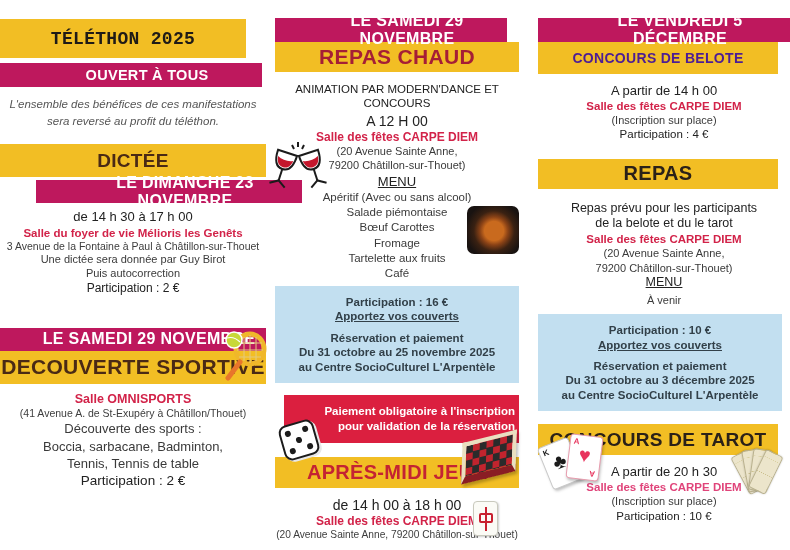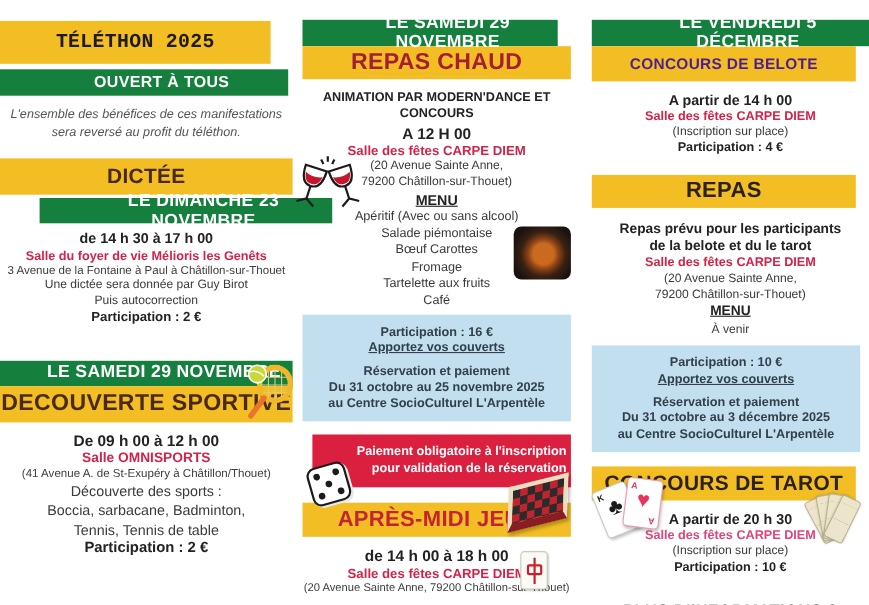--- a/index.html
+++ b/index.html
@@ -10,24 +10,24 @@
     font-family:"Liberation Sans", sans-serif; color:#3a3a3a;
   }
   .col { position:absolute; top:0; }
   #col-left  { left:0;   width:266px; }
   #col-mid   { left:275px; width:244px; }
   #col-right { left:538px; width:252px; }
 
   .banner { display:flex; align-items:center; justify-content:center;
             font-weight:bold; text-align:center; letter-spacing:.3px; }
   .b-yellow { background:#F2BE24; color:#33241a; }
-  .b-purple { background:#15803d; color:#ffffff;padding-left:32px; }
+  .b-purple { background:#be185d; color:#ffffff;padding-left:32px; }
 
   .center { text-align:center; }
-  .bold { font-weight:bold; color:#222; }
+  .bold { font-weight:normal; color:#222; }
   .red   { color:#D22349; font-weight:bold; }
   .pink  { color:#E0447A; font-weight:bold; }
   .underline { text-decoration:underline; }
   .small { font-size:10.5px; color:#3d3d3d; }
 
   
   .title-banner { margin-top:19px; width:246px; height:39px; font-size:18px; color:#1f1b17;font-family:Liberation Mono, monospace; }
   .open-banner  { margin-top:5px; width:262px; height:24px; font-size:14.5px; }
   .intro { margin-top:9px; font-size:11.5px; font-style:italic; color:#555; line-height:1.45; }
   .dictee-banner { margin-top:15px; width:266px; height:33px; font-size:19px; color:#4a2a15; }
@@ -120,21 +120,20 @@
         <line x1="17" y1="16" x2="41" y2="16" stroke="#E3C97E" stroke-width="1"></line>
         <line x1="16" y1="23" x2="42" y2="23" stroke="#E3C97E" stroke-width="1"></line>
         <line x1="18" y1="30" x2="40" y2="30" stroke="#E3C97E" stroke-width="1"></line>
         <line x1="19" y1="35" x2="7" y2="51" stroke="#E8752B" stroke-width="5" stroke-linecap="round"></line>
         <circle cx="13" cy="13" r="8" fill="#C8D838" stroke="#ffffff" stroke-width="1.5"></circle>
         <path d="M6 11 q7 -2 13 4" fill="none" stroke="#ffffff" stroke-width="1.2"></path>
       </svg>
     </div>
 
     <div class="center" style="margin-top:8px">
-      <div class="detail bold" style="font-size:14px">De 09 h 00 à 12 h 00</div>
       <div class="detail red" style="font-size:12.5px">Salle OMNISPORTS</div>
       <div class="detail small">(41 Avenue A. de St-Exupéry à Châtillon/Thouet)</div>
       <div class="detail" style="font-size:13px; line-height:1.35">Découverte des sports :</div>
       <div class="detail" style="font-size:13px; line-height:1.35">Boccia, sarbacane, Badminton,</div>
       <div class="detail" style="font-size:13px; line-height:1.35">Tennis, Tennis de table</div>
       <div class="detail bold" style="font-size:13.5px">Participation : 2 €</div>
     </div>
   </div>
 
   <div class="col" id="col-mid">

